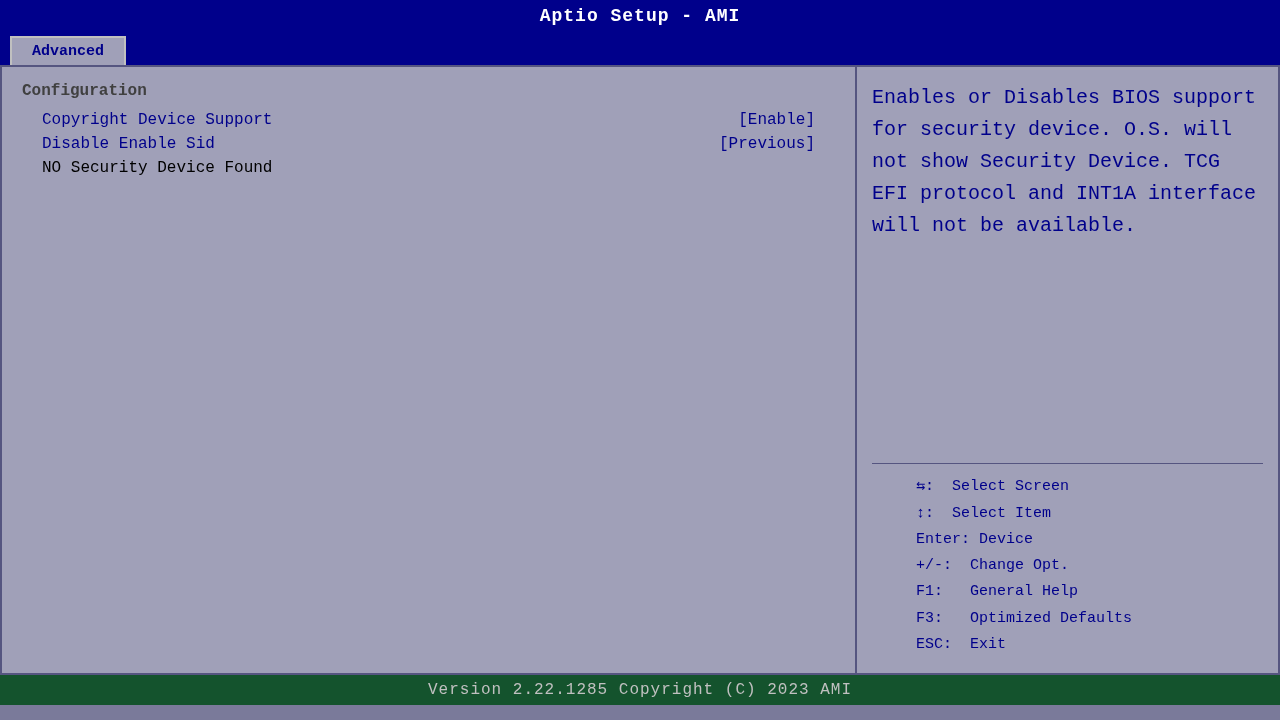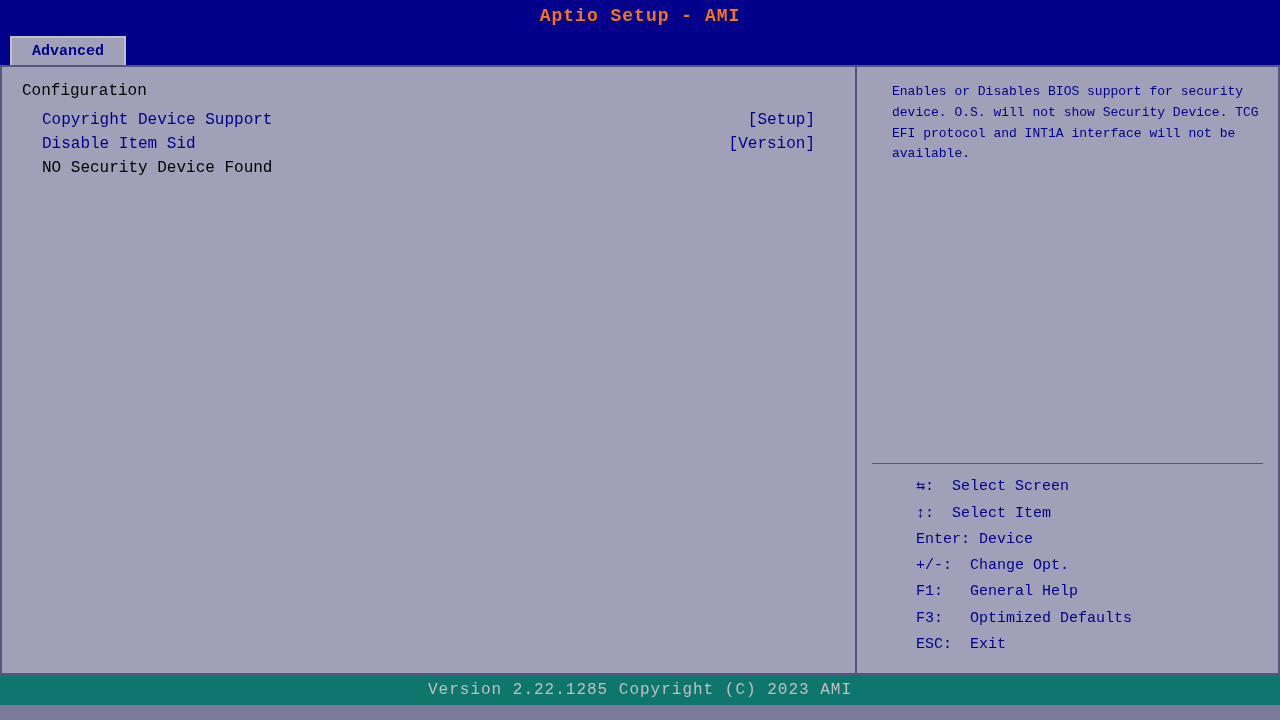--- a/index.html
+++ b/index.html
@@ -8,21 +8,21 @@
       width: 1280px;
       height: 720px;
       background-color: #7a7a9a;
       font-family: "Courier New", Courier, monospace;
       overflow: hidden;
     }
 
     
     #title-bar {
       background-color: #00008b;
-      color: #f97316;
+      color: #ffffff;
       text-align: center;
       padding: 6px 0;
       font-size: 18px;
       font-weight: bold;
       letter-spacing: 1px;
     }
 
     
     #tab-bar {
       background-color: #00008b;
@@ -53,24 +53,24 @@
     
     #left-panel {
       flex: 0 0 855px;
       padding: 15px 20px;
       border-right: 2px solid #555580;
       color: #00008b;
       font-size: 16px;
     }
 
     .section-title {
-      font-weight: normal;
+      font-weight: bold;
       margin-bottom: 8px;
       font-size: 16px;
-      color: #000000;
+      color: #404040;
     }
 
     .menu-item {
       padding: 3px 0 3px 20px;
       font-size: 16px;
       color: #000000;
     }
 
     .menu-item-row {
       display: flex;
@@ -95,41 +95,40 @@
       padding: 15px 15px;
       display: flex;
       flex-direction: column;
       color: #00008b;
       font-size: 15px;
     }
 
     #help-text {
       flex: 1;
       line-height: 1.6;
-      font-size: 13px;
+      font-size: 20px;
       color: #00008b;
-      margin-left: 20px;
     }
 
     #divider {
       border: none;
       border-top: 1px solid #555580;
       margin: 10px 0;
     }
 
     #shortcut-list {
       font-size: 15px;
       color: #00008b;
       line-height: 1.75;
       margin-left: 44px;
     }
 
     
     #footer {
-      background-color: #0f766e;
+      background-color: #14532d;
       color: #c0c0c0;
       text-align: center;
       padding: 6px 0;
       font-size: 16px;
       letter-spacing: 1px;
     }
   </style>
 </head>
 <body>
 
@@ -143,26 +142,26 @@
   </div>
 </div>
 
 <div id="main-content">
 
   <div id="left-panel">
     <div class="section-title">Configuration</div>
 
     <div class="menu-item-row">
       <span class="menu-item-label">Copyright Device Support</span>
-      <span class="menu-item-value">[Setup]</span>
+      <span class="menu-item-value">[Enable]</span>
     </div>
 
     <div class="menu-item-row">
-      <span class="menu-item-label">Disable Item Sid</span>
-      <span class="menu-item-value">[Version]</span>
+      <span class="menu-item-label">Disable Enable Sid</span>
+      <span class="menu-item-value">[Previous]</span>
     </div>
 
     <div class="menu-item">
       <span>NO Security Device Found</span>
     </div>
   </div>
 
   <div id="right-panel">
     <div id="help-text">Enables or Disables BIOS support for security device. O.S. will not show Security Device. TCG EFI protocol and INT1A interface will not be available.</div>
 

